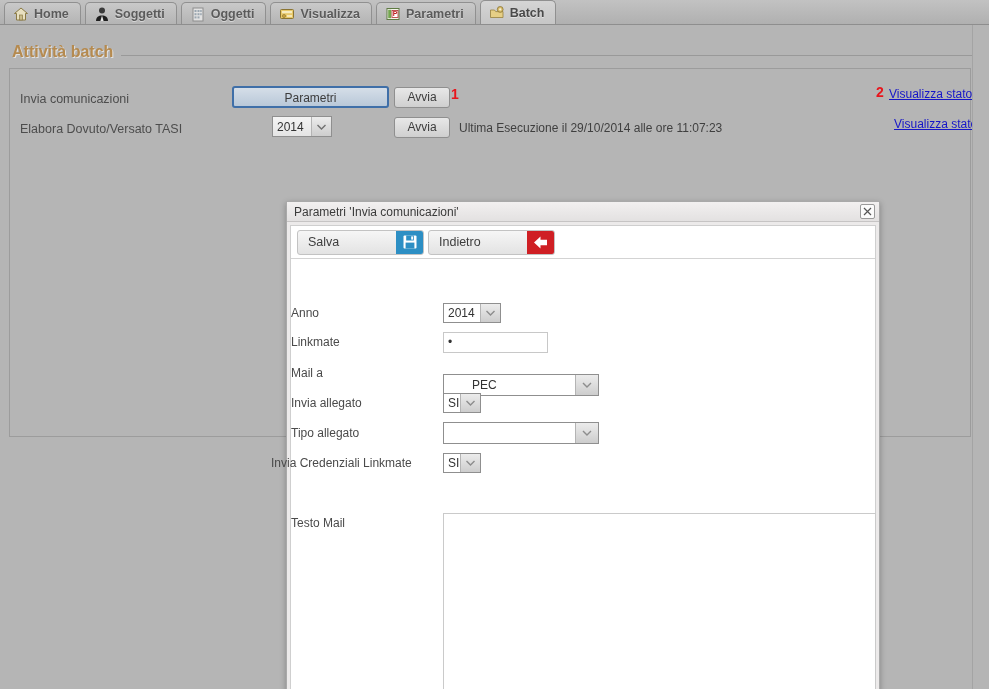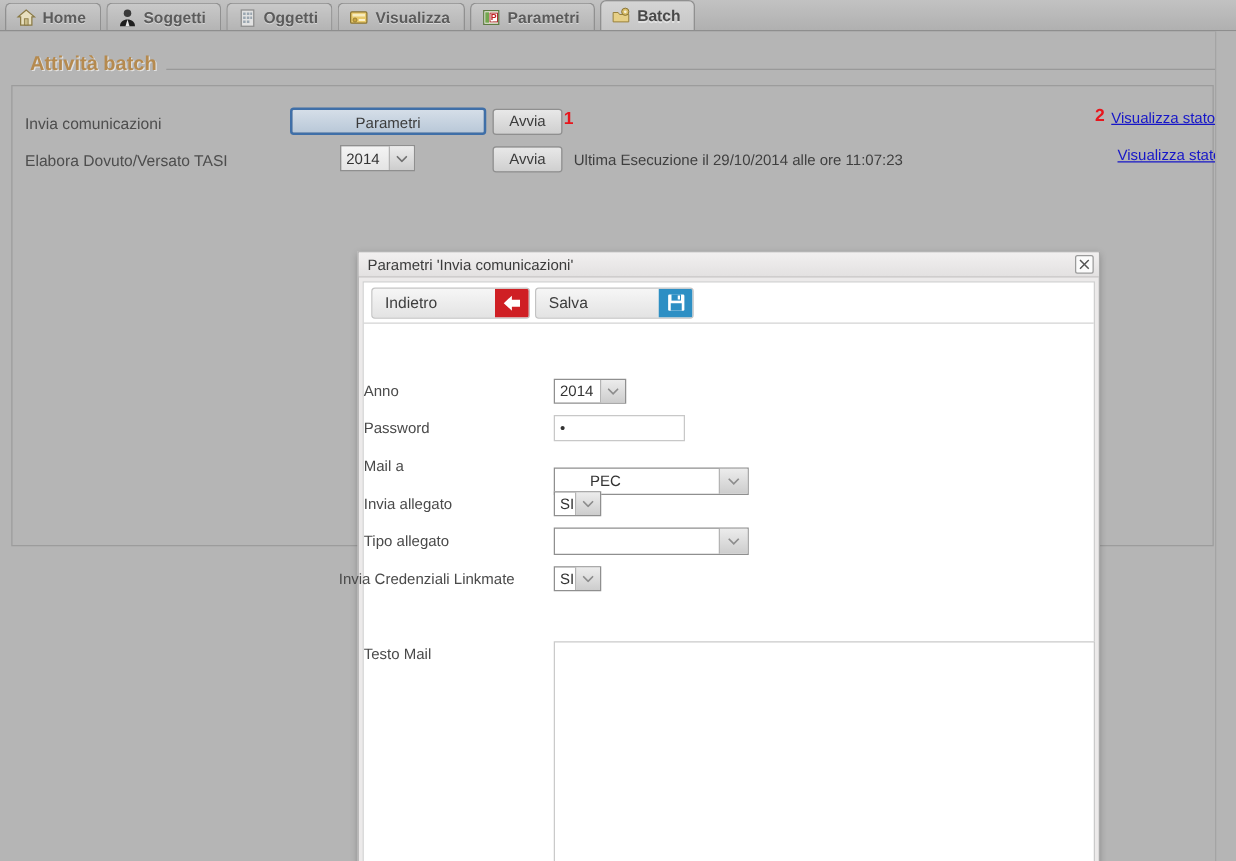--- a/index.html
+++ b/index.html
@@ -35,21 +35,21 @@
     height:24px;color:#4a4a4a;
   }
   .tab .ticon{width:16px;height:16px;display:block;flex:0 0 16px;}
 
   
   .page-title-row{
     position:absolute;left:0;top:40px;width:989px;height:24px;
     display:flex;align-items:center;
   }
   .page-title{
-    margin-left:24px;
+    margin-left:12px;
     color:#b58a4f;font-size:16px;font-weight:bold;
     text-shadow:1px 1px 0 rgba(255,255,255,.6);
     white-space:nowrap;
   }
   .title-rule{
     flex:1;height:1px;background:#999;margin:0 14px 0 8px;
     position:relative;top:3px;
   }
 
   
@@ -307,56 +307,56 @@
       <svg width="9" height="9" viewBox="0 0 9 9">
         <path d="M1 1L8 8M8 1L1 8" stroke="#555" stroke-width="1.2" fill="none"></path>
       </svg>
     </span>
   </div>
 
   <div class="modal-body">
 
     <div class="toolbar">
       <div class="tbtn">
-        <span class="tlabel">Indietro</span>
-        <span class="ticonbox red">
-          <svg width="17" height="15" viewBox="0 0 17 15">
-            <path d="M8.5 1.5L2 7.5l6.5 6v-3.2h6.5V4.7H8.5z" fill="#fff"></path>
-          </svg>
-        </span>
-      </div>
-      <div class="tbtn">
         <span class="tlabel">Salva</span>
         <span class="ticonbox blue">
           <svg width="16" height="16" viewBox="0 0 16 16">
             <rect x="1.5" y="1.5" width="13" height="13" rx="1" fill="#fff"></rect>
             <rect x="4.2" y="1.5" width="7.6" height="5" fill="#2d8fc4"></rect>
             <rect x="9.2" y="2.4" width="1.8" height="3.2" fill="#fff"></rect>
             <rect x="3.6" y="8.6" width="8.8" height="5.9" fill="#2d8fc4"></rect>
+          </svg>
+        </span>
+      </div>
+      <div class="tbtn">
+        <span class="tlabel">Indietro</span>
+        <span class="ticonbox red">
+          <svg width="17" height="15" viewBox="0 0 17 15">
+            <path d="M8.5 1.5L2 7.5l6.5 6v-3.2h6.5V4.7H8.5z" fill="#fff"></path>
           </svg>
         </span>
       </div>
     </div>
 
     <div class="form">
 
       <div class="frow" style="top:44px;height:22px;">
         <span class="flabel" style="left:0px;top:3px;">Anno</span>
         <div class="sel" style="left:152px;top:0px;width:58px;height:20px;">
           <span class="selval">2014</span>
           <span class="selarrow">
             <svg class="chev" width="9" height="6" viewBox="0 0 9 6">
                 <path d="M0.5 1L4.5 5L8.5 1" fill="none" stroke="#8d8d8d" stroke-width="1.4"></path>
               </svg>
           </span>
         </div>
       </div>
 
       <div class="frow" style="top:73px;height:22px;">
-        <span class="flabel" style="left:0px;top:3px;">Password</span>
+        <span class="flabel" style="left:0px;top:3px;">Linkmate</span>
         <div class="txtinput" style="left:152px;top:0px;width:105px;height:21px;">•</div>
       </div>
 
       <div class="frow" style="top:103px;height:24px;">
         <span class="flabel" style="left:0px;top:4px;">Mail a</span>
         <div class="sel" style="left:152px;top:12px;width:156px;height:22px;padding-left:24px;">
           <span class="selval">PEC</span>
           <span class="selarrow" style="width:22px;flex:0 0 22px;">
             <svg class="chev" width="10" height="6" viewBox="0 0 9 6">
                 <path d="M0.5 1L4.5 5L8.5 1" fill="none" stroke="#8d8d8d" stroke-width="1.4"></path>

